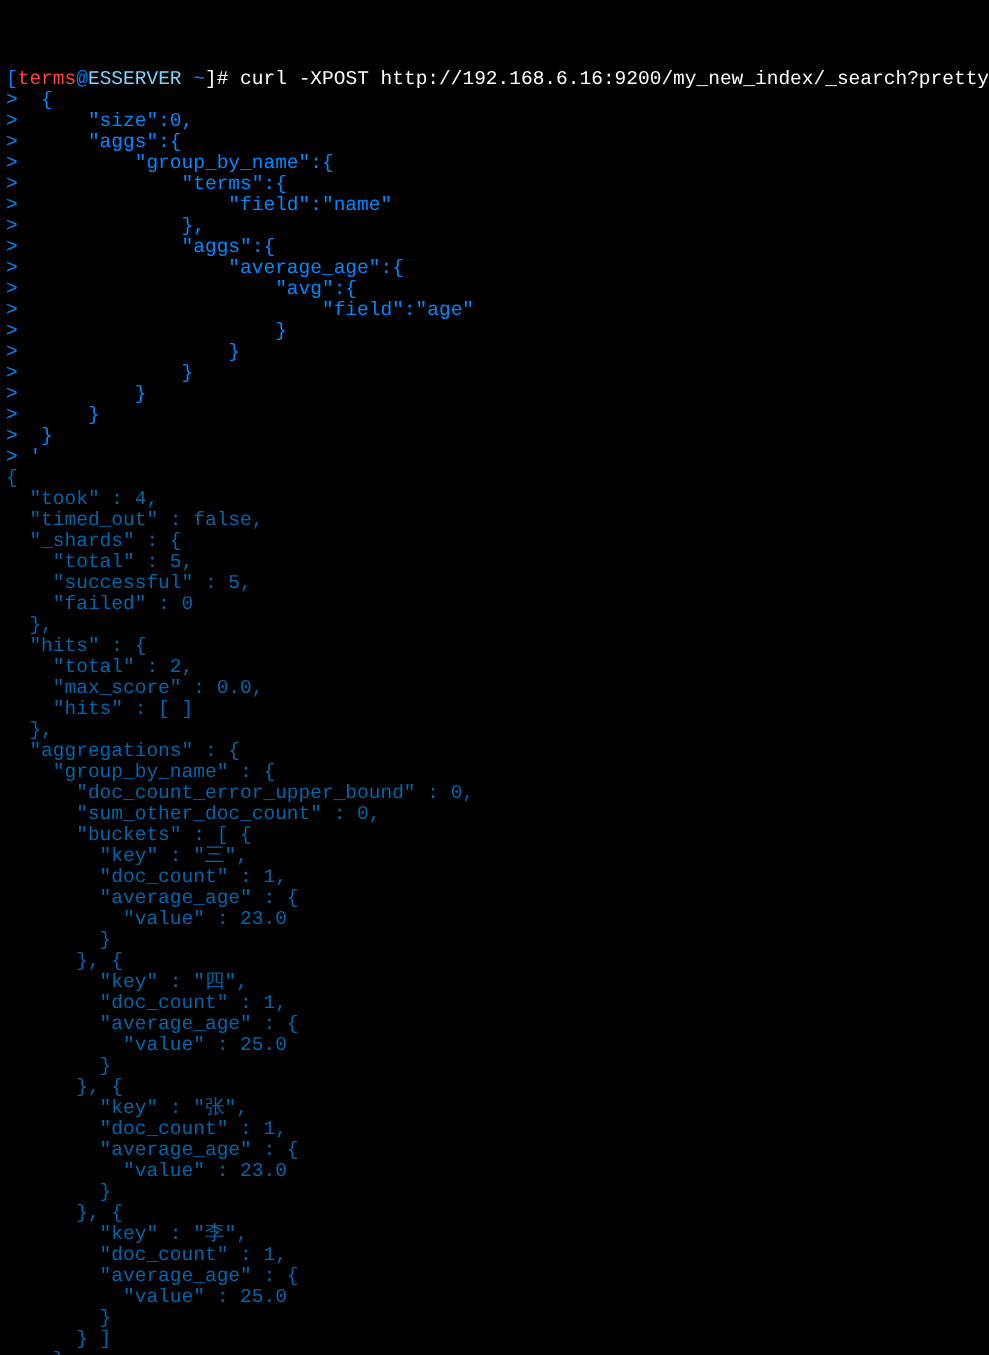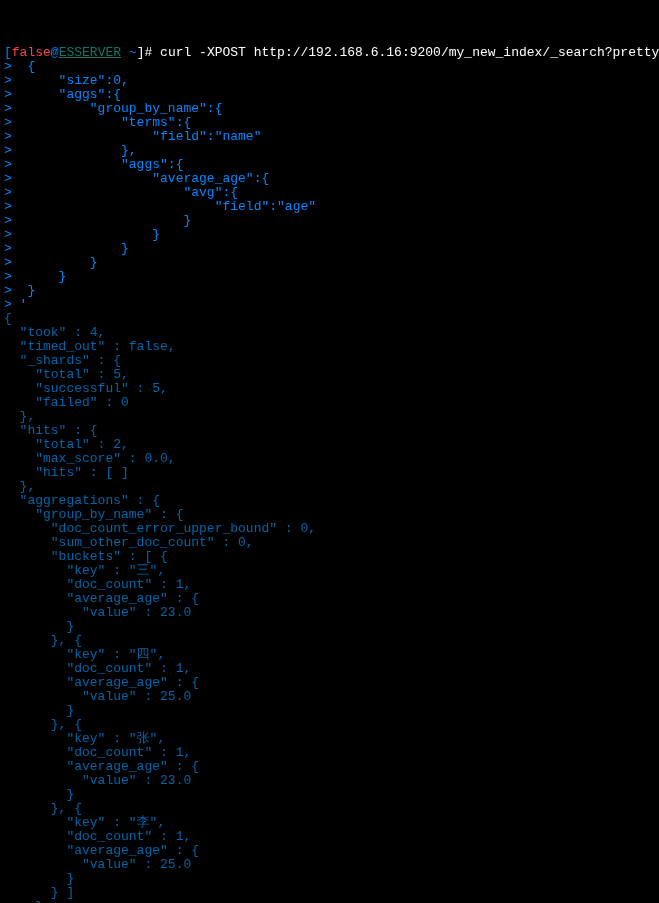--- a/index.html
+++ b/index.html
@@ -9,32 +9,32 @@
     color: #0080ff;
     font-family: "Courier New", Consolas, monospace;
     font-size: 13px;
     line-height: 14px;
     white-space: pre;
     width: 659px;
     box-sizing: border-box;
   }
   .prompt-user { color: #ff4444; }
   .prompt-at { color: #0080ff; }
-  .prompt-host { color: #0f766e; text-decoration: underline; }
+  .prompt-host { color: #7dd3fc; }
   .prompt-path { color: #0080ff; }
   .prompt-hash { color: #ffffff; }
   .cmd { color: #ffffff; }
   .input-json { color: #0088ff; }
   .output { color: #0066aa; }
 </style>
 </head>
 <body>
 
 
-<div><span class="prompt-path">[</span><span class="prompt-user">false</span><span class="prompt-at">@</span><span class="prompt-host">ESSERVER</span><span class="prompt-path"> ~</span><span class="prompt-hash">]# </span><span class="cmd">curl -XPOST http://192.168.6.16:9200/my_new_index/_search?pretty -d '</span>
+<div><span class="prompt-path">[</span><span class="prompt-user">terms</span><span class="prompt-at">@</span><span class="prompt-host">ESSERVER</span><span class="prompt-path"> ~</span><span class="prompt-hash">]# </span><span class="cmd">curl -XPOST http://192.168.6.16:9200/my_new_index/_search?pretty -d '</span>
 <div class="input-json" id="input-block">&gt;  {
 &gt;      "size":0,
 &gt;      "aggs":{
 &gt;          "group_by_name":{
 &gt;              "terms":{
 &gt;                  "field":"name"
 &gt;              },
 &gt;              "aggs":{
 &gt;                  "average_age":{
 &gt;                      "avg":{

